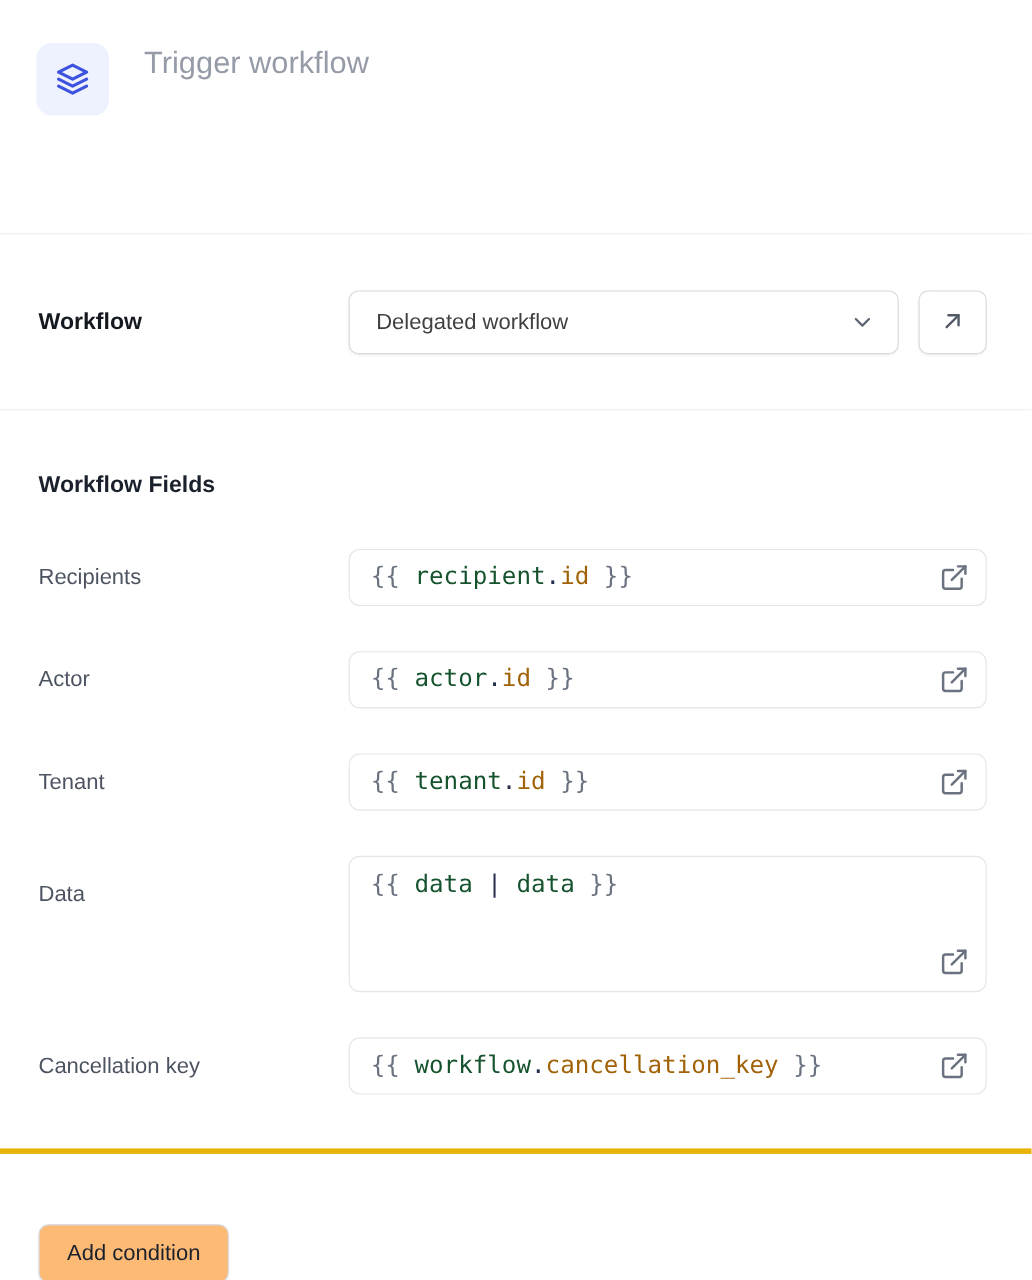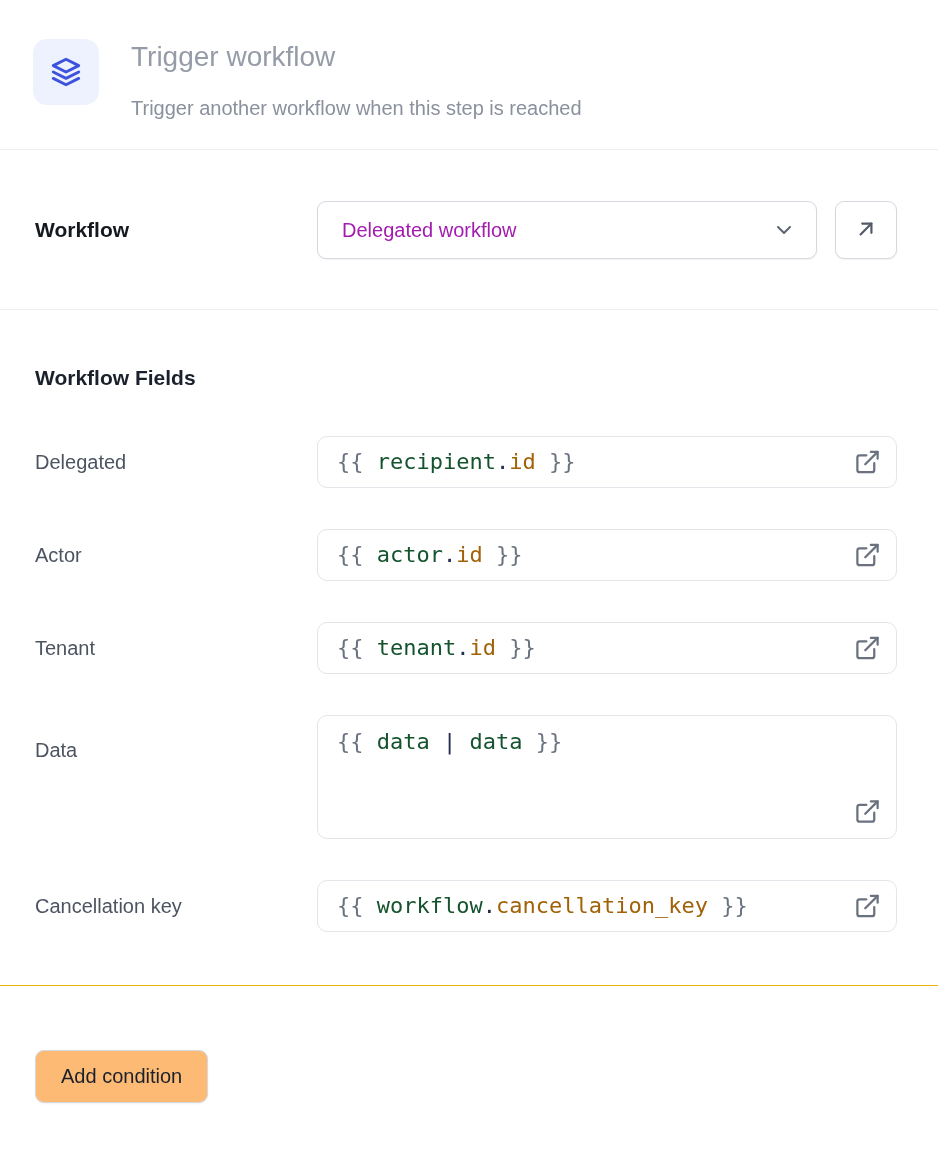--- a/index.html
+++ b/index.html
@@ -13,21 +13,21 @@
     width: 938px;
     height: 1164px;
     background: #ffffff;
     overflow: hidden;
     box-sizing: border-box;
   }
 
   
   .header {
     box-sizing: border-box;
-    height: 150px;
+    height: 213px;
     padding: 39px 35px 0 33px;
     border-bottom: 1px solid #eceef1;
     display: flex;
     gap: 32px;
   }
   .icon-box {
     width: 66px;
     height: 66px;
     border-radius: 14px;
     background: #eef2ff;
@@ -74,21 +74,21 @@
     width: 500px;
     height: 58px;
     border: 1px solid #d5d8de;
     border-radius: 9px;
     background: #ffffff;
     box-shadow: 0 1px 2px rgba(16,24,40,.05);
     display: flex;
     align-items: center;
     padding: 0 20px 0 24px;
     font-size: 20px;
-    color: #a21caf;
+    color: #404040;
     cursor: pointer;
   }
   .select-value { flex: 1 1 auto; }
   .select .chev { color: #5d6573; display: flex; }
   .open-btn {
     box-sizing: border-box;
     width: 62px;
     height: 58px;
     margin-left: 18px;
     border: 1px solid #d5d8de;
@@ -101,21 +101,21 @@
     color: #525a66;
     cursor: pointer;
     padding: 0;
   }
 
   
   .fields-section {
     box-sizing: border-box;
     height: 676px;
     padding: 56px 50px 0 35px;
-    border-bottom: 1px solid #eab308;
+    border-bottom: 5px solid #eab308;
   }
   .fields-heading {
     font-size: 21px;
     font-weight: 700;
     color: #1b212c;
     margin: 0 0 46px 0;
   }
   .field-row {
     display: grid;
     grid-template-columns: 282px 580px;
@@ -210,21 +210,20 @@
       <span>
         <svg width="34" height="34" viewBox="0 0 24 24" fill="none" stroke="#3d53dd" stroke-width="2" stroke-linecap="round" stroke-linejoin="round">
           <polygon points="12 3 3 7.5 12 12 21 7.5 12 3"></polygon>
           <polyline points="3 12 12 16.5 21 12"></polyline>
           <polyline points="3 16.5 12 21 21 16.5"></polyline>
         </svg>
       </span>
     </div>
     <div class="header-text">
       <div class="page-title">Trigger workflow</div>
-      <div class="page-subtitle">Trigger another workflow when this step is reached</div>
     </div>
   </div>
 
   <div class="workflow-section">
     <div class="workflow-label">Workflow</div>
     <div class="select">
       <span class="select-value">Delegated workflow</span>
       <span class="chev">
         <svg width="24" height="24" viewBox="0 0 24 24" fill="none" stroke="currentColor" stroke-width="2" stroke-linecap="round" stroke-linejoin="round">
           <polyline points="6 9 12 15 18 9"></polyline>
@@ -238,21 +237,21 @@
           <polyline points="8.5 7 17 7 17 15.5"></polyline>
         </svg>
       </span>
     </button>
   </div>
 
   <div class="fields-section">
     <h2 class="fields-heading">Workflow Fields</h2>
 
     <div class="field-row">
-      <div class="field-label">Delegated</div>
+      <div class="field-label">Recipients</div>
       <div class="code-input">
         <code><span class="tok-gray">{{ </span><span class="tok-blue">recipient</span><span class="tok-dark">.</span><span class="tok-purple">id</span><span class="tok-gray"> }}</span></code>
         <span class="ext-link">
           <svg width="27" height="27" viewBox="0 0 24 24" fill="none" stroke="currentColor" stroke-width="2" stroke-linecap="round" stroke-linejoin="round">
             <path d="M18 13v6a2 2 0 0 1-2 2H5a2 2 0 0 1-2-2V8a2 2 0 0 1 2-2h6"></path>
             <polyline points="15 3 21 3 21 9"></polyline>
             <line x1="10" y1="14" x2="21" y2="3"></line>
           </svg>
         </span>
       </div>

